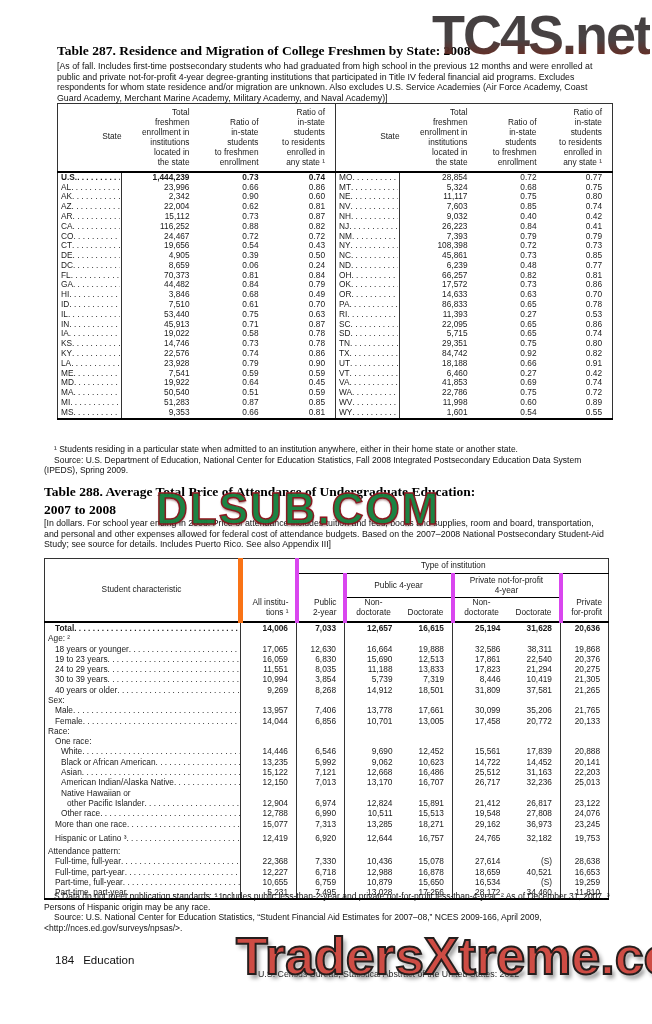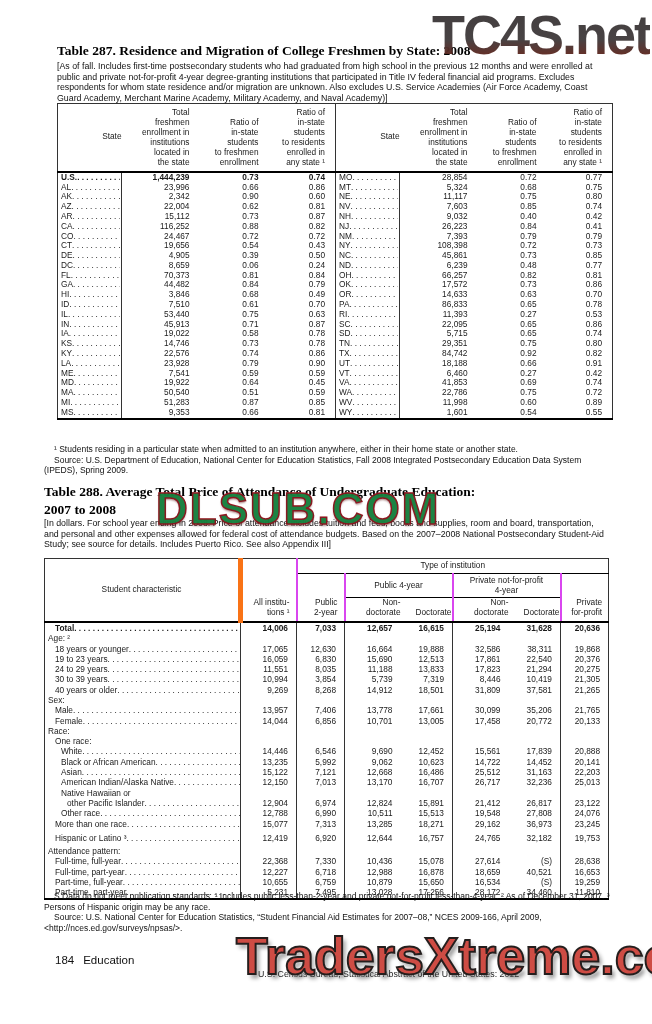--- a/index.html
+++ b/index.html
@@ -57,22 +57,22 @@
     position:absolute; left:44px; top:558px; width:564px;
     font-size:8.3px; border:1px solid #333; border-bottom:2px solid #000;
   }
   .t288 th {
     font-weight:normal; line-height:1.2; white-space:pre-line;
   }
   .th-sc { text-align:center; vertical-align:middle; border-right:5px solid #f97316; }
   .th-toi { text-align:center; vertical-align:middle; height:15px; border-bottom:1px solid #000; }
   .th-right { text-align:right; vertical-align:bottom; padding:0 6px 3px 0; }
   .th-group { text-align:center; vertical-align:middle; border-bottom:1px solid #000; height:24px; }
-  .th-sub { text-align:right; vertical-align:bottom; padding-bottom:3px; }
-  .brd { border-right:2px solid #d946ef; }
+  .th-sub { text-align:center; vertical-align:bottom; padding-bottom:3px; }
+  .brd { border-right:4px solid #d946ef; }
   .hb { border-bottom:2px solid #000 !important; }
   .t288 td { height:10.3px; line-height:10.3px; padding:0; overflow:hidden; }
   .t288 td.lblcell { border-right:1px solid #333; }
   .t288 td.v { text-align:right; padding-right:8px; }
   .t288 td.v0, .t288 td.v1, .t288 td.v3, .t288 td.v5 { border-right:1px solid #333; }
   .i0 { padding-left:3px !important; }
   .i1 { padding-left:10px !important; }
   .i2 { padding-left:16px !important; }
   .i3 { padding-left:22px !important; }
   tr.gap td { padding-top:4px; padding-bottom:3px; height:17px; }

